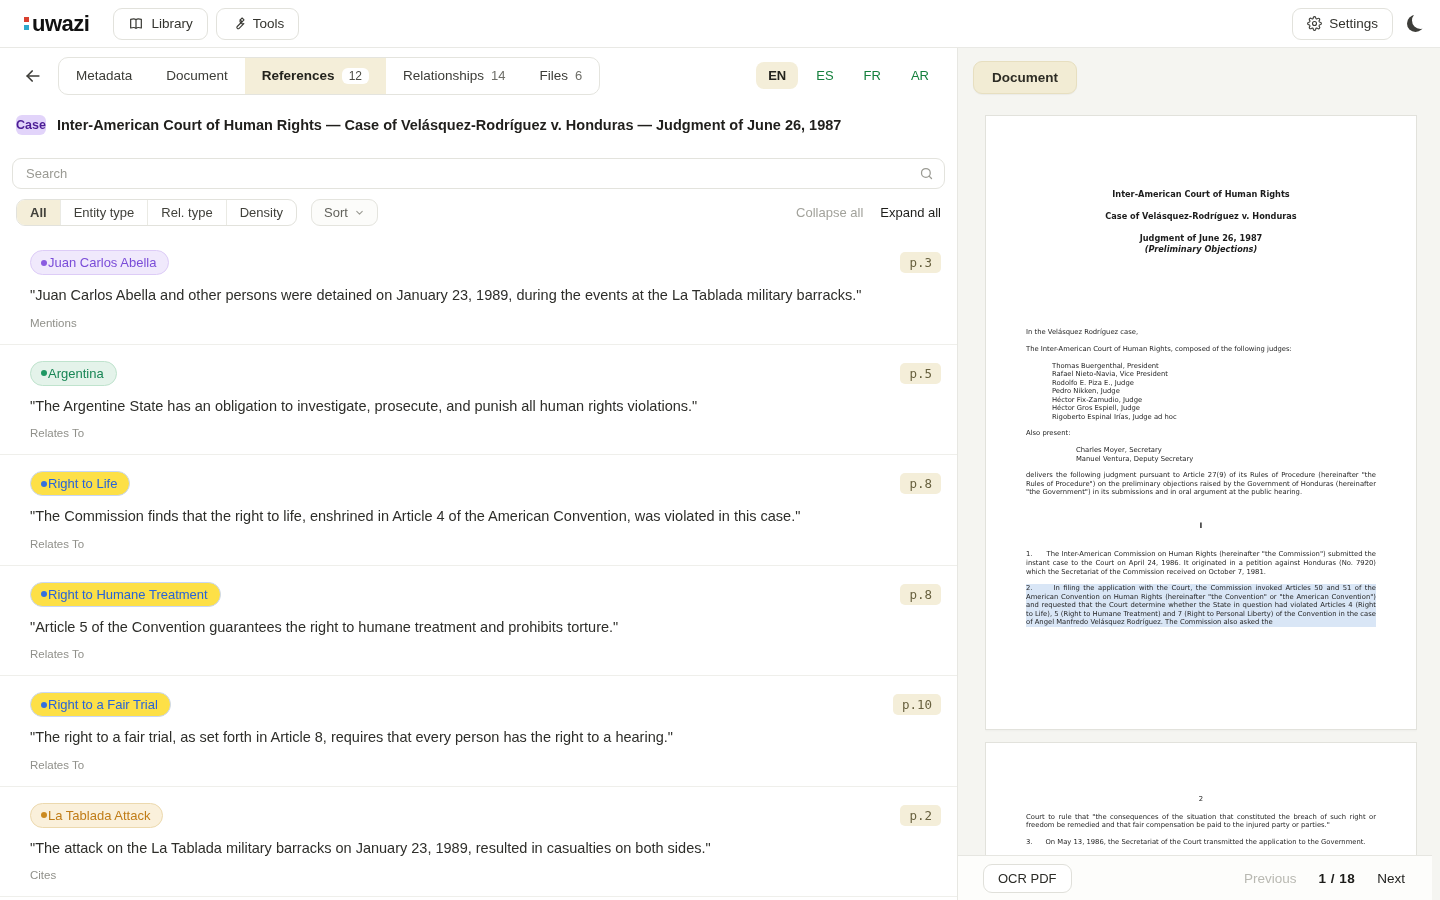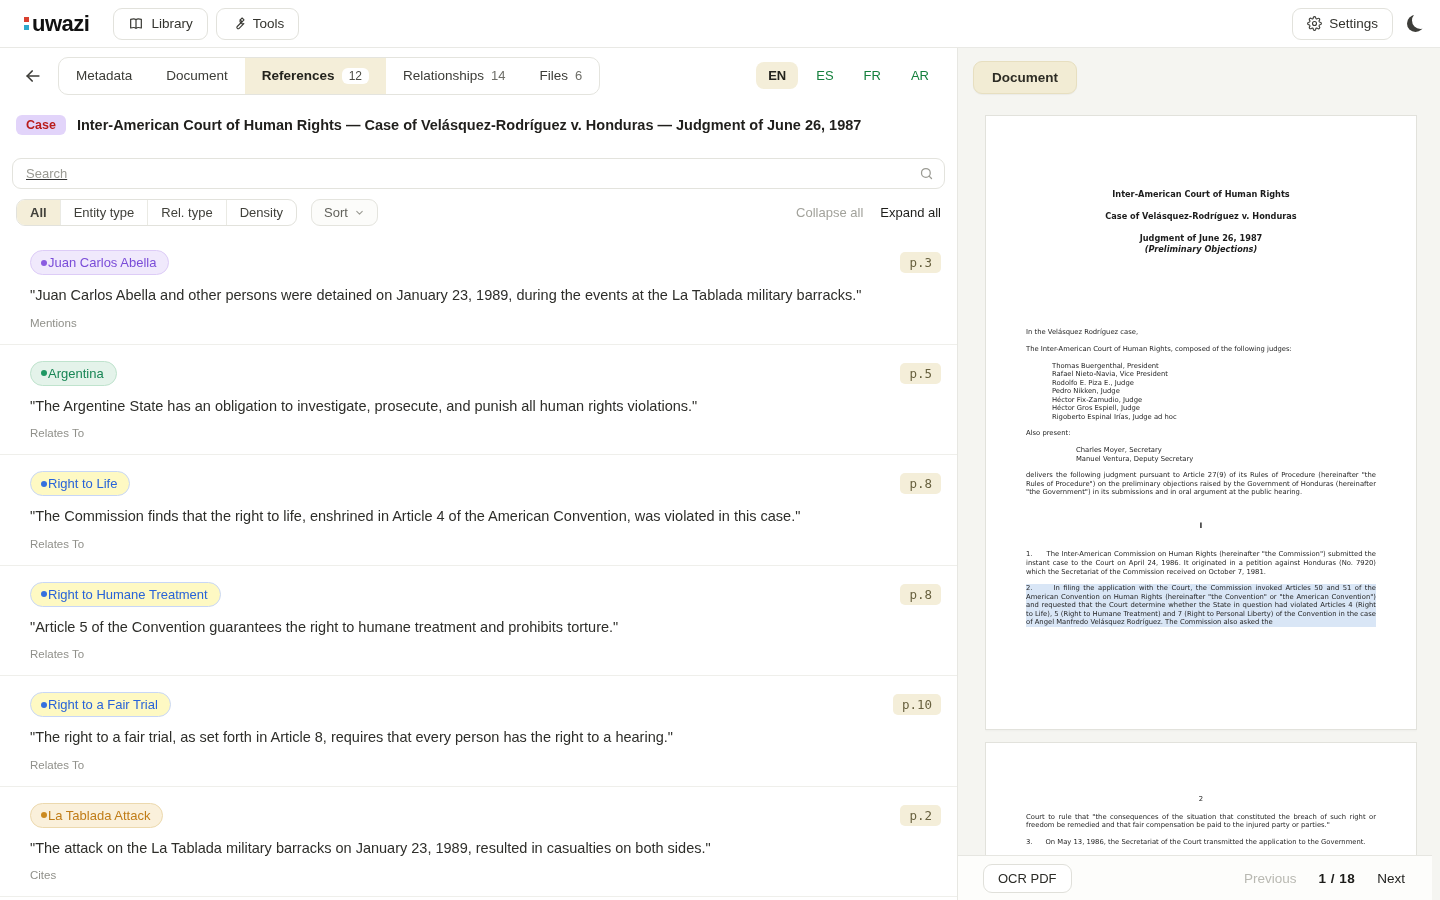--- a/index.html
+++ b/index.html
@@ -45,27 +45,27 @@
   .tab .count { color:#6e6e68; font-size:13px; }
   .tab.active { background:#f4eed9; font-weight:bold; color:#23231d; }
   .tab.active .count { background:#fff; border-radius:6px; padding:1px 7px; font-size:12px;
     color:#4a4a44; font-weight:normal; }
   .langs { margin-left:auto; display:flex; align-items:center; gap:6px; }
   .lang { font-size:13px; color:#15803d; padding:6px 12px; border-radius:8px; cursor:pointer; }
   .lang.active { background:#f4eed9; color:#23231d; font-weight:bold; }
 
   .case-row { height:43px; display:flex; align-items:center; gap:11px; padding:0 16px;
     border-bottom:1px solid #ececе8; border-bottom:1px solid #ececе8; }
-  .case-badge { background:#e2d4fa; color:#b91c1c; font-size:12.5px; font-weight:bold;
-    border-radius:6px; padding:3px 10px; }
+  .case-badge { background:#e2d4fa; color:#4c1d95; font-size:12.5px; font-weight:bold;
+    border-radius:6px; padding:3px 0; }
   .case-title { font-size:14.5px; font-weight:bold; color:#201f1c; }
 
   .search-wrap { margin:12px 12px 0 12px; position:relative; }
   .search-input { width:100%; height:31px; border:1px solid #e3e3dd; border-radius:9px;
-    padding:0 34px 0 13px; font-size:13px; color:#333; background:#fff; font-family:inherit;text-decoration:underline; }
+    padding:0 34px 0 13px; font-size:13px; color:#333; background:#fff; font-family:inherit; }
   .search-input::placeholder { color:#9a9a93; }
   .search-icon { position:absolute; right:11px; top:8px; color:#9a9a93; }
 
   .filter-row { display:flex; align-items:center; padding:10px 16px 8px 16px; }
   .seg-group { display:flex; border:1px solid #e2e2dc; border-radius:9px; overflow:hidden; background:#fff; }
   .seg { padding:5px 13px; font-size:13px; color:#41413b; cursor:pointer;
     border-left:1px solid #eaeae4; white-space:nowrap; }
   .seg:first-child { border-left:none; }
   .seg.active { background:#f4eed9; font-weight:bold; }
   .sort-btn { margin-left:14px; display:inline-flex; align-items:center; gap:6px;
@@ -79,21 +79,21 @@
   .ref-list { flex:1; overflow:hidden; }
   .ref-card { padding:16px 16px 15px 30px; border-bottom:1px solid #efefeb; cursor:pointer; }
   .ref-card-top { display:flex; align-items:center; }
   .entity-badge { display:inline-flex; align-items:center; gap:1px; border-radius:999px;
     padding:4px 12px 4px 10px; font-size:13px; border:1px solid transparent; cursor:pointer; }
   .entity-dot { width:6px; height:6px; border-radius:50%; }
   .bc-purple { background:#f0e9fc; border-color:#ddccf7; color:#7a4cd8; }
   .bc-purple .entity-dot { background:#8a5be0; }
   .bc-green { background:#e4f3ea; border-color:#bfe3cd; color:#188655; }
   .bc-green .entity-dot { background:#1e9863; }
-  .bc-blue { background:#fef9c3; border-color:#c8d7f6; color:#2863d8; }
+  .bc-blue { background:#fde047; border-color:#c8d7f6; color:#2863d8; }
   .bc-blue .entity-dot { background:#3470de; }
   .bc-amber { background:#faf0db; border-color:#ecd9ae; color:#c07c17; }
   .bc-amber .entity-dot { background:#cb8a20; }
   .page-chip { margin-left:auto; background:#f4eed9; border-radius:5px; padding:3px 9px;
     font-family:"DejaVu Sans Mono", monospace; font-size:12.5px; color:#67603e; cursor:pointer; }
   .ref-quote { margin-top:11px; font-size:14.5px; color:#2e2e2a; line-height:1.35; }
   .ref-rel { margin-top:11px; font-size:11.5px; color:#90908a; }
 
   
   .doc-tab { position:absolute; left:15px; top:13px; background:#f2ecd4; border:1px solid #e7dfc0;

